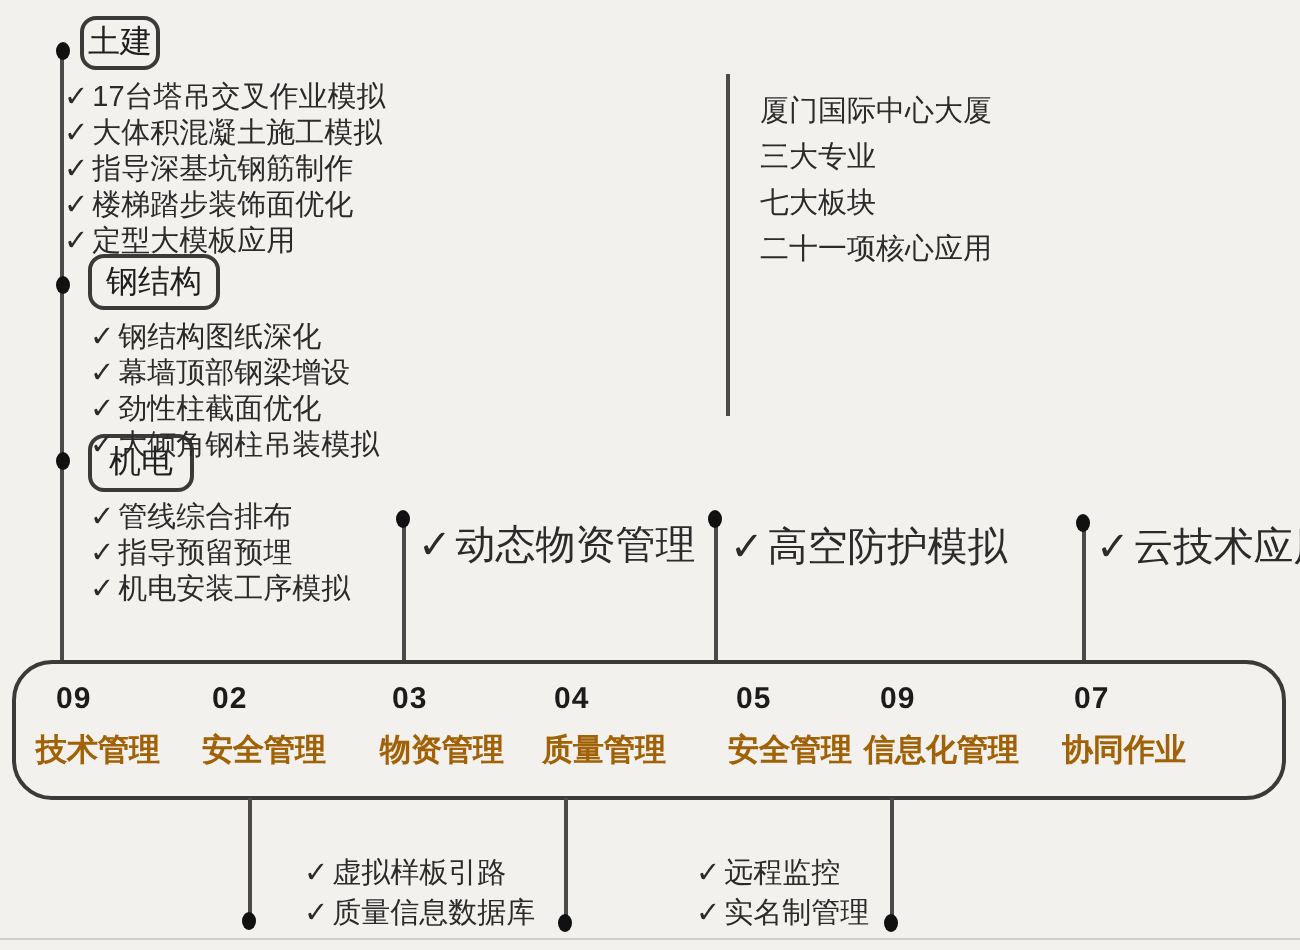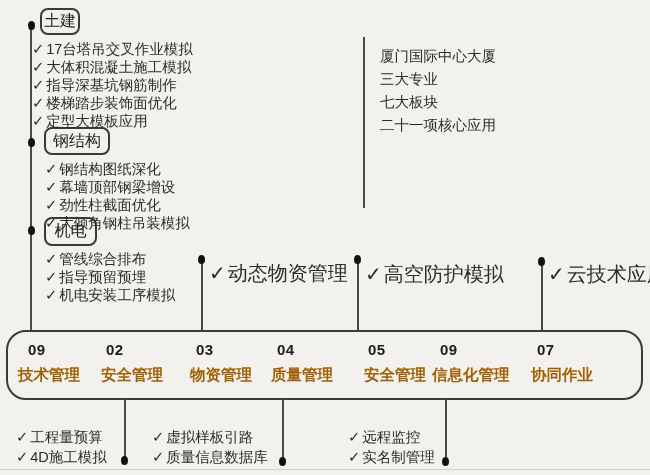--- a/index.html
+++ b/index.html
@@ -196,24 +196,20 @@
     <div class="lbl">协同作业</div>
   </div>
 
   <div class="vline" style="left:124px; top:399px; height:62px;"></div>
   <div class="dot" style="left:121px; top:456px;"></div>
   <div class="vline" style="left:282px; top:399px; height:64px;"></div>
   <div class="dot" style="left:279px; top:457px;"></div>
   <div class="vline" style="left:445px; top:399px; height:64px;"></div>
   <div class="dot" style="left:442px; top:457px;"></div>
 
-  <div class="bottom-group" style="left:16px;">
-    <div class="check-item"><span class="tick">✓</span><span>工程量预算</span></div>
-    <div class="check-item"><span class="tick">✓</span><span>4D施工模拟</span></div>
-  </div>
   <div class="bottom-group" style="left:152px;">
     <div class="check-item"><span class="tick">✓</span><span>虚拟样板引路</span></div>
     <div class="check-item"><span class="tick">✓</span><span>质量信息数据库</span></div>
   </div>
   <div class="bottom-group" style="left:348px;">
     <div class="check-item"><span class="tick">✓</span><span>远程监控</span></div>
     <div class="check-item"><span class="tick">✓</span><span>实名制管理</span></div>
   </div>
 
   <div class="page-divider"></div>

